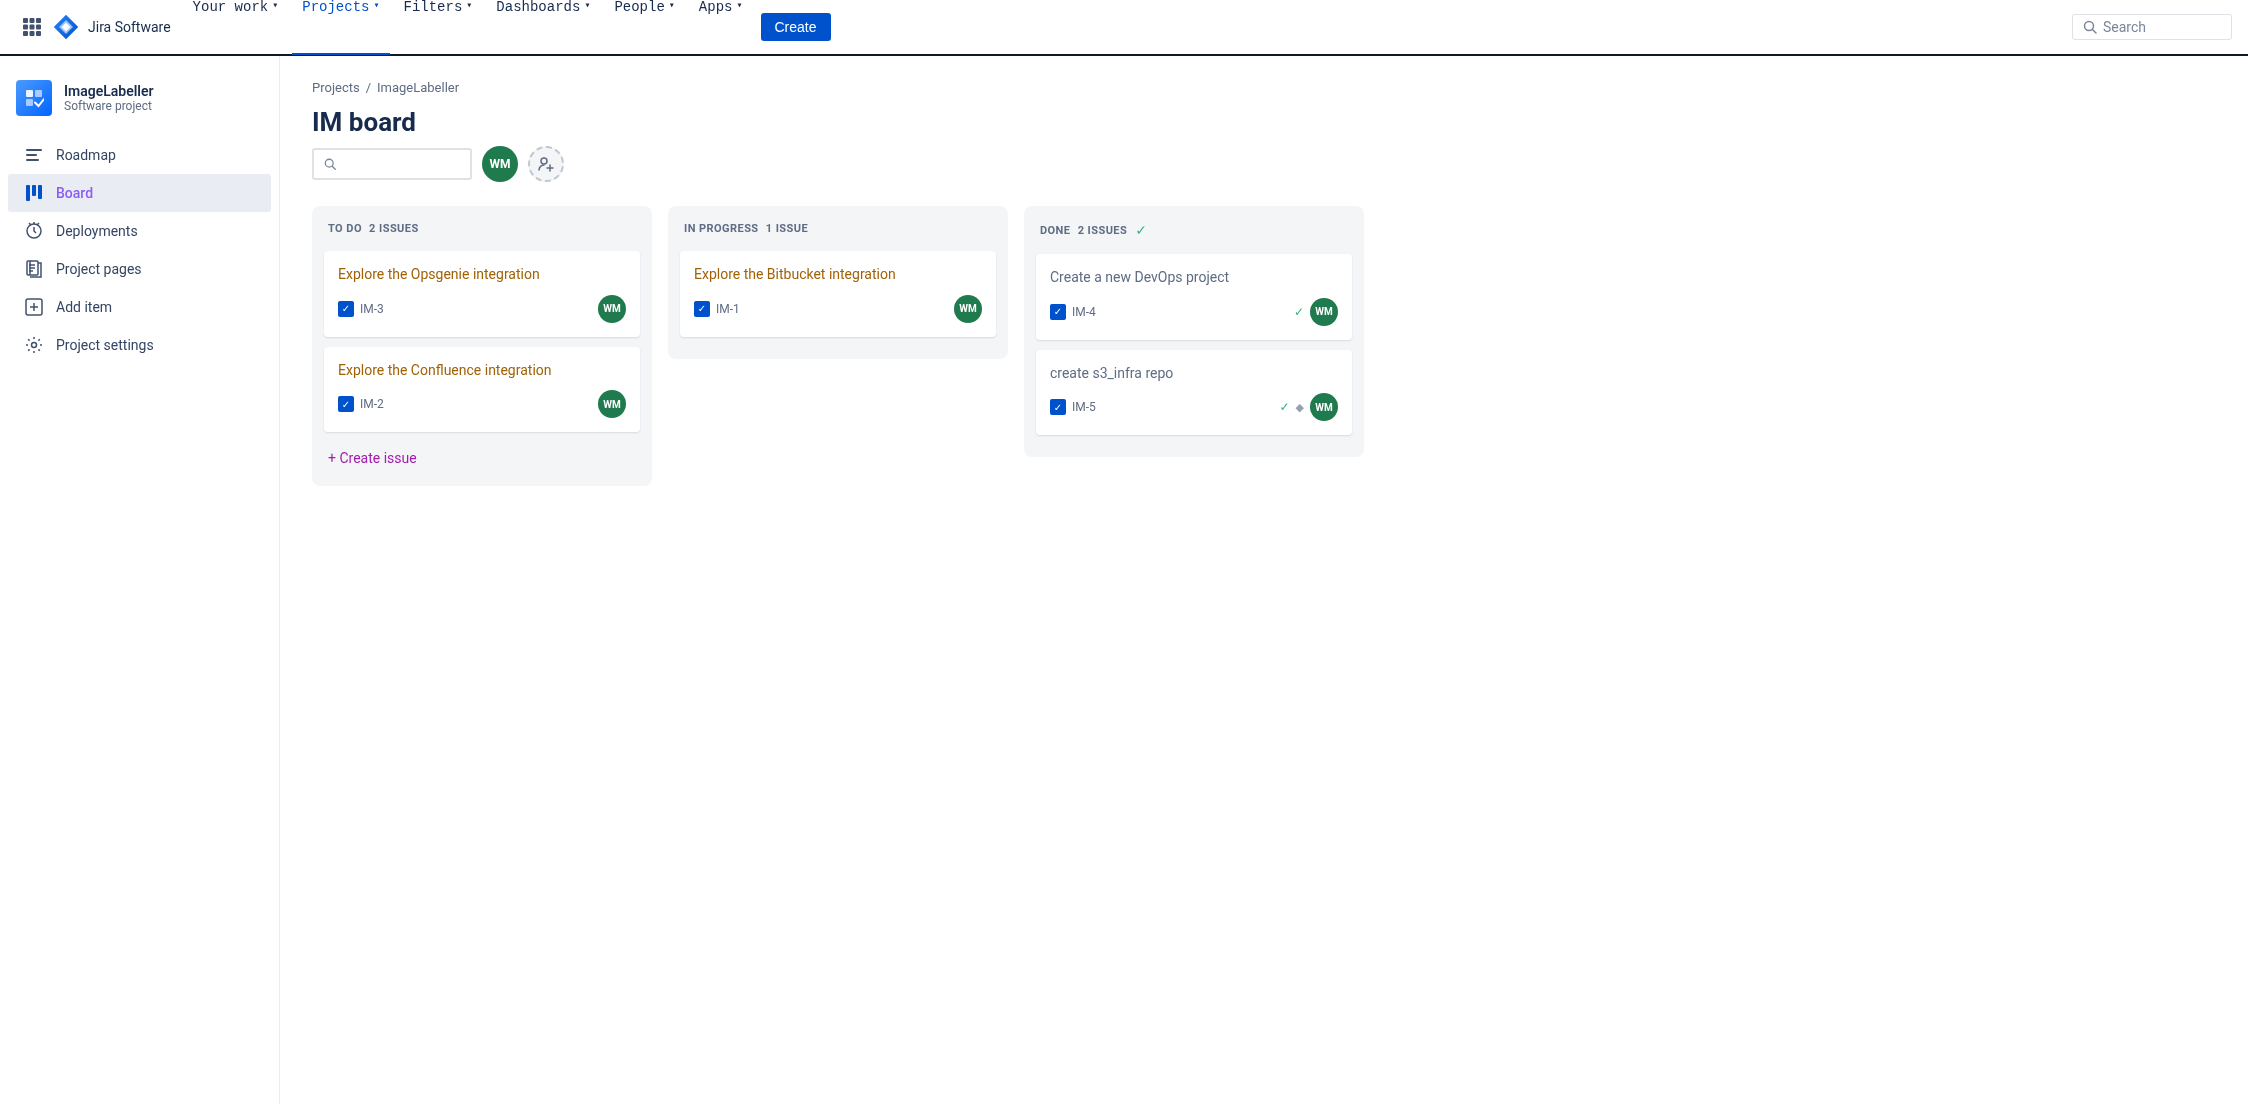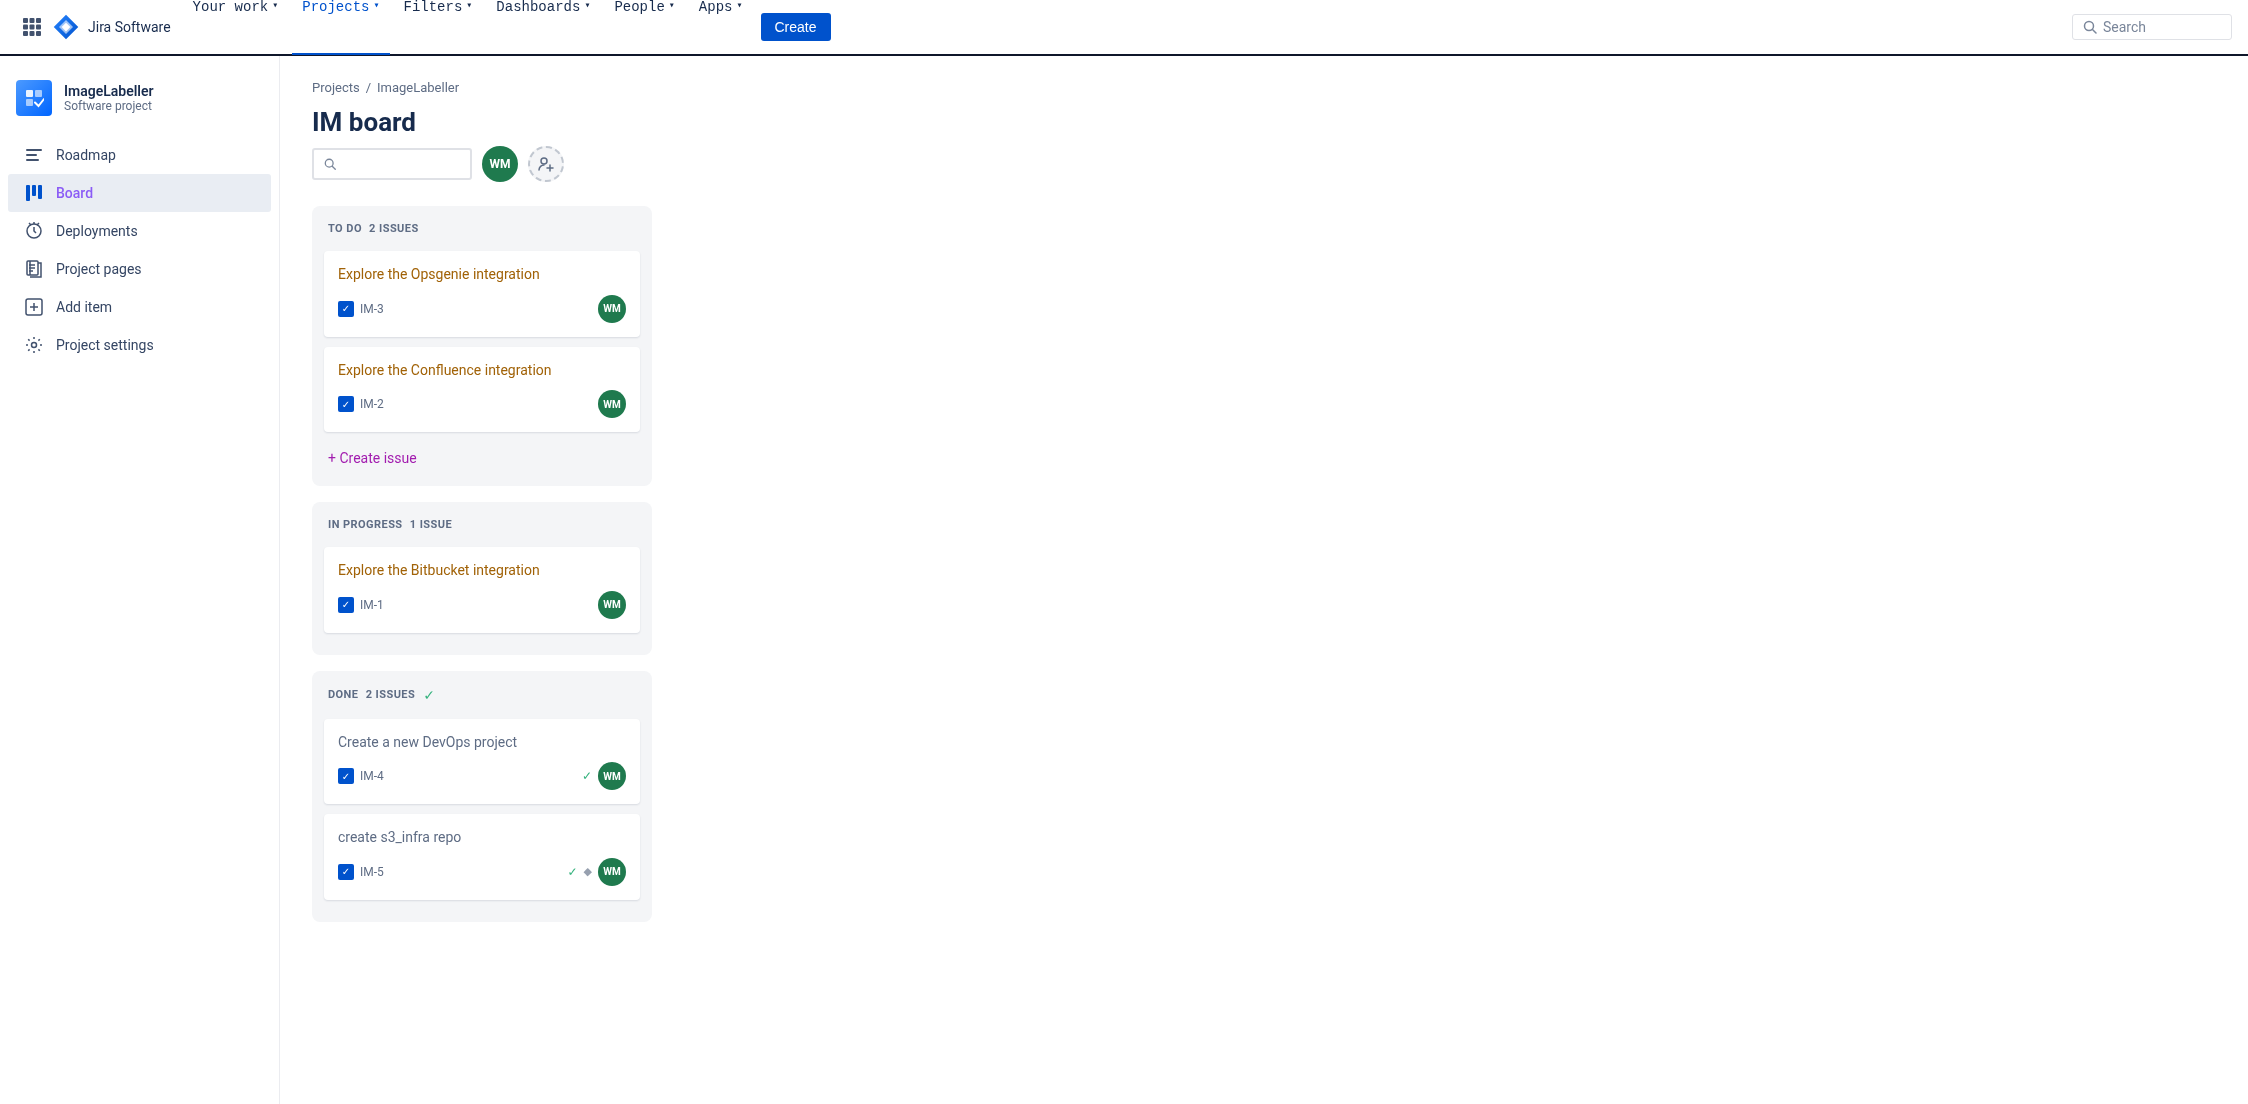--- a/index.html
+++ b/index.html
@@ -168,21 +168,20 @@
       color: #5e6c84;
       font-size: 18px;
     }
 
     
     .board-columns {
       display: flex;
       gap: 16px;
       align-items: flex-start;
       min-height: 500px;
-      flex-direction: column;
     }
     .board-column {
       width: 340px;
       flex-shrink: 0;
       background: #f4f5f7;
       border-radius: 8px;
       padding: 12px;
     }
     .column-header {
       display: flex; align-items: center; gap: 8px;

